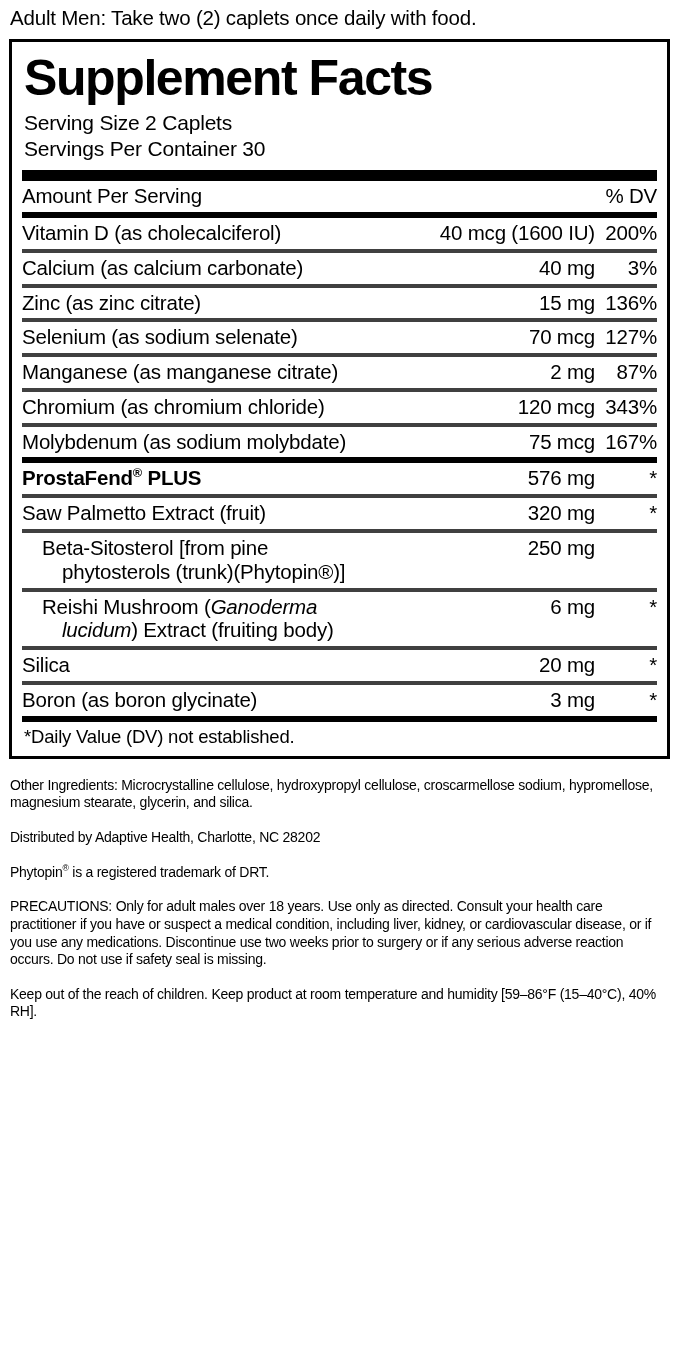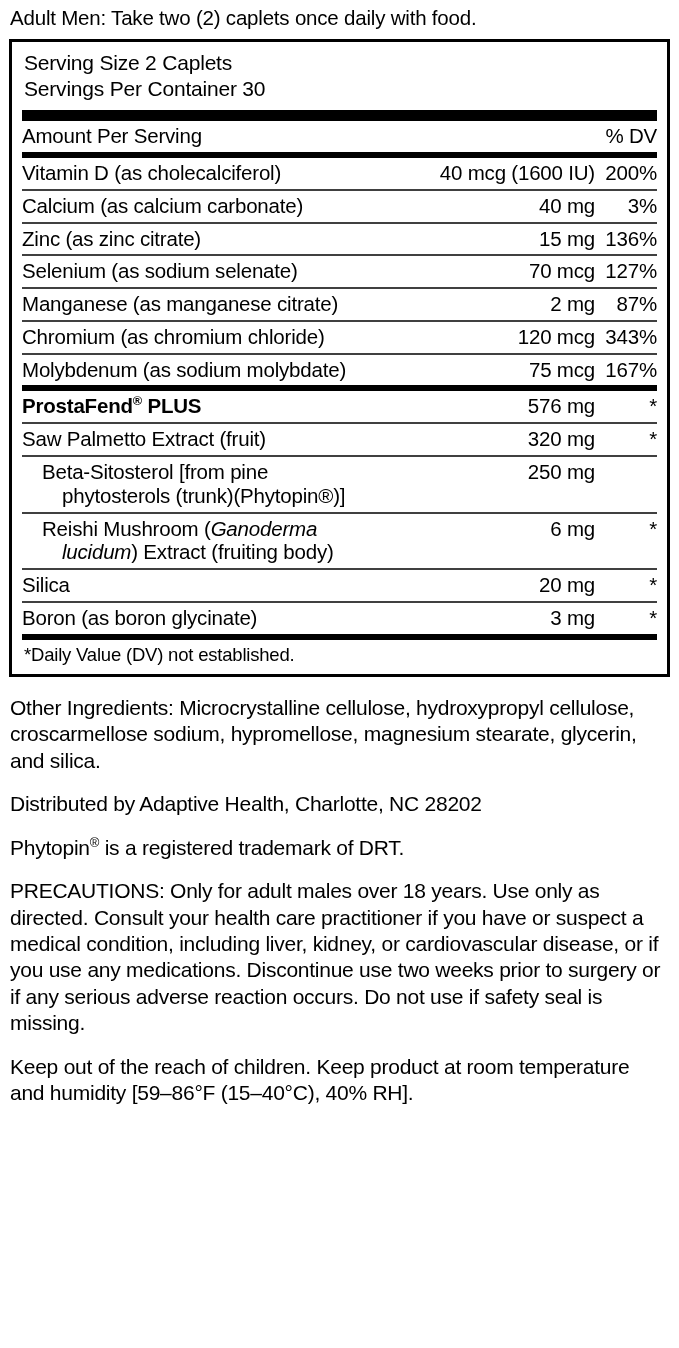--- a/index.html
+++ b/index.html
@@ -60,21 +60,21 @@
     border-collapse: collapse;
     font-size: 20.5px;
     letter-spacing: -0.2px;
   }
   table.facts td {
     padding: 3px 0 4px 0;
     vertical-align: top;
     line-height: 1.16;
   }
   tr.bordered > td {
-    border-bottom: 2px solid #404040;
+    border-bottom: 4px solid #404040;
   }
   tr.noborder > td {
     border-bottom: none;
   }
   td.name {
     text-align: left;
     padding-right: 6px;
   }
   td.amount {
     text-align: right;
@@ -119,36 +119,37 @@
     font-size: 18.5px;
     letter-spacing: -0.2px;
     padding: 4px 0 2px 2px;
     line-height: 1.2;
   }
   
   .below {
     padding: 0 2px;
   }
   .para {
-    font-size: 21px;
+    font-size: 14px;
     line-height: 1.26;
     letter-spacing: -0.25px;
     margin: 17px 0 0 0;
   }
   .para.first { margin-top: 18px; }
 </style>
 </head>
 <body>
 
 <div class="page">
 
   <div class="directions">Adult Men: Take two (2) caplets once daily with food.</div>
 
   <div class="panel">
 
+    <div class="sf-title">Supplement Facts</div>
 
     <div class="serving-line">Serving Size 2 Caplets</div>
     <div class="serving-line">Servings Per Container 30</div>
 
     <div class="rule-thick"></div>
 
     <table class="facts">
       <tbody>
           <tr class="hdr">
         <td class="name" colspan="2">Amount Per Serving</td>

